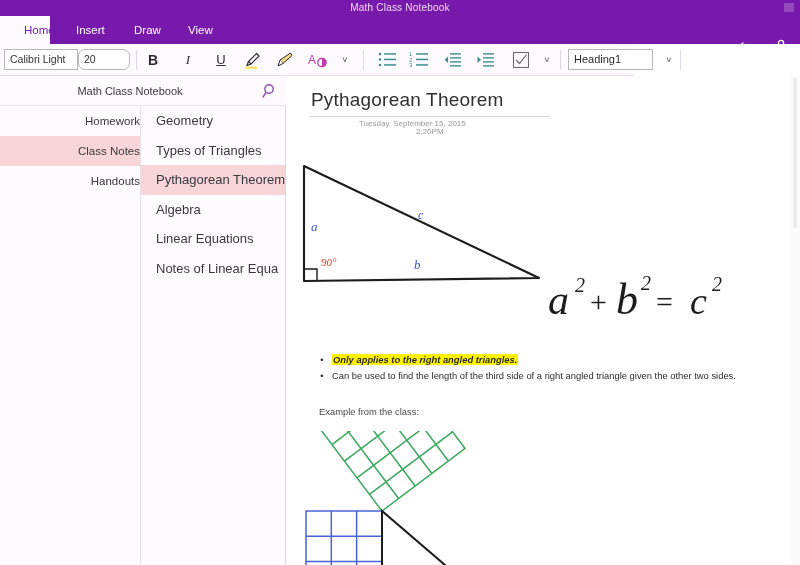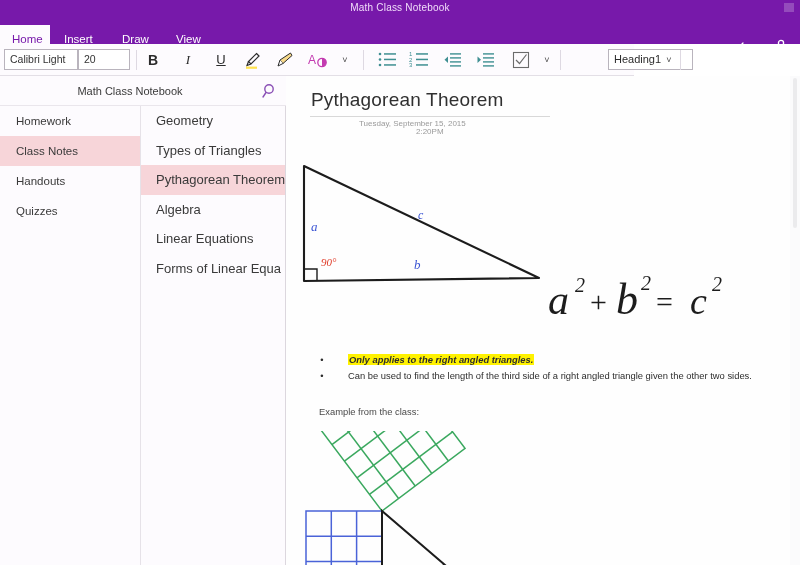--- a/index.html
+++ b/index.html
@@ -23,23 +23,23 @@
     position:absolute; top:3px; right:6px; width:10px; height:9px;
     background:rgba(255,255,255,.22);
   }
 
   
   .tabstrip {
     position:absolute; left:0; top:16px; width:800px; height:28px;
     background:#7719aa;
   }
   .tab {
-    position:absolute; top:9px; height:28px; line-height:28px;
+    position:absolute; top:0; height:28px; line-height:28px;
     font-size:11.5px; color:#ffffff; text-align:right;
-    padding:0 12px; cursor:pointer; white-space:nowrap;
+    padding:0 24px; cursor:pointer; white-space:nowrap;
   }
   .tab.active { background:#fdfbfe; color:#7719aa; }
 
   .ribbon-icons { position:absolute; top:16px; right:4px; height:28px; }
   .ribbon-icons .ic {
     display:inline-block; width:30px; height:28px; vertical-align:top;
     position:relative; cursor:pointer;
   }
   .ribbon-icons svg { position:absolute; left:7px; top:6px; }
 
@@ -47,37 +47,37 @@
   .toolbar {
     position:absolute; left:0; top:44px; width:634px; height:32px;
     background:#fdfbfe; border-bottom:1px solid #e3dfe6;
   }
   .fontbox, .sizebox {
     position:absolute; top:5px; height:21px; background:#fff;
     border:1px solid #b9b4bd; font-size:10.5px; color:#333;
     line-height:19px; padding-left:5px; overflow:hidden; white-space:nowrap;
   }
   .fontbox { left:4px; width:74px; }
-  .sizebox { left:78px; width:52px; }
+  .sizebox { left:78px; width:52px;border-radius:7px; }
 
   .tbtn {
     position:absolute; top:3px; width:26px; height:26px;
     cursor:pointer;
   }
   .tbtn .glyph {
     position:absolute; left:0; top:0; width:26px; height:26px;
     line-height:26px; text-align:center; color:#2b2b2b;
   }
   .sep {
     position:absolute; top:6px; width:1px; height:20px; background:#ded9e2;
   }
   .stylebox {
     position:absolute; top:5px; left:568px; width:85px; height:21px;
     background:#fff; border:1px solid #b9b4bd; font-size:11px; color:#2b2b2b;
-    line-height:19px; padding-left:5px; white-space:nowrap; overflow:hidden;margin-left:40px;
+    line-height:19px; padding-left:5px; white-space:nowrap; overflow:hidden;
   }
   .chev {
     position:absolute; width:18px; height:26px; top:3px; cursor:pointer;
     color:#444; font-size:9px; line-height:26px; text-align:center;
   }
 
   
   .nbheader {
     position:absolute; left:0; top:76px; width:286px; height:30px;
     background:#fdfbfe; border-bottom:1px solid #eae6ec;
@@ -95,21 +95,21 @@
     position:absolute; left:0; top:106px; width:141px; height:459px;
     background:#fdfbfe; border-right:1px solid #e6e2e8;
   }
   .pages {
     position:absolute; left:141px; top:106px; width:145px; height:459px;
     background:#fdfbfe; border-right:1px solid #dcd7de;
   }
   .srow {
     position:relative; height:30px; line-height:30px;
     font-size:11.5px; color:#3a3a3a; padding-left:16px;
-    cursor:pointer; white-space:nowrap; overflow:hidden;
+    cursor:pointer; white-space:nowrap; overflow:hidden;text-align:right;
   }
   .srow.sel { background:#f7d5d9; }
   .prow {
     position:relative; height:29.5px; line-height:29.5px;
     font-size:13px; color:#3a3a3a; padding-left:15px;
     cursor:pointer; white-space:nowrap; overflow:hidden;
   }
   .prow.sel { background:#f7d5d9; }
 
   
@@ -140,21 +140,21 @@
     font-size:9.4px; line-height:14px; color:#2d2d2d;
   }
   .stmt b { font-weight:bold; }
   .bul {
     position:absolute; left:32px; width:460px; font-size:9.4px;
     line-height:14px; color:#2d2d2d;
   }
   .bul .dot {
     position:absolute; left:0; top:0; width:8px; text-align:center;
   }
-  .bul .txt { display:inline-block; margin-left:30px; }
+  .bul .txt { display:inline-block; margin-left:14px; }
   .hl {
     background:#fff200; font-style:italic; font-weight:bold; color:#2d2d2d;
     padding:0 1px;
   }
   .example {
     position:absolute; left:33px; top:330px; font-size:9.4px; color:#4a4a4a;
   }
 
   .handeq {
     position:absolute; left:258px; top:182px; width:210px; height:80px;
@@ -303,30 +303,29 @@
         <circle cx="11" cy="9" r="4.2" fill="none" stroke="#8a4fb5" stroke-width="1.4"></circle>
         <path d="M8 12.5 L5 17" fill="none" stroke="#8a4fb5" stroke-width="1.4" stroke-linecap="round"></path>
       </svg>
     </div>
   </div>
 
   <div class="sections">
     <div class="srow">Homework</div>
     <div class="srow sel">Class Notes</div>
     <div class="srow">Handouts</div>
-    <div class="srow">Quizzes</div>
   </div>
 
   <div class="pages">
     <div class="prow">Geometry</div>
     <div class="prow">Types of Triangles</div>
     <div class="prow sel">Pythagorean Theorem</div>
     <div class="prow">Algebra</div>
     <div class="prow">Linear Equations</div>
-    <div class="prow">Forms of Linear Equa</div>
+    <div class="prow">Notes of Linear Equa</div>
   </div>
 
   <div class="canvas">
 
     <div class="pagetitle">Pythagorean Theorem</div>
     <div class="titlerule"></div>
     <div class="pagedate">Tuesday, September 15, 2015</div>
     <div class="pagetime">2:20PM</div>
 
     <svg style="position:absolute;left:8px;top:85px;" width="260" height="135" viewBox="0 0 260 135">

